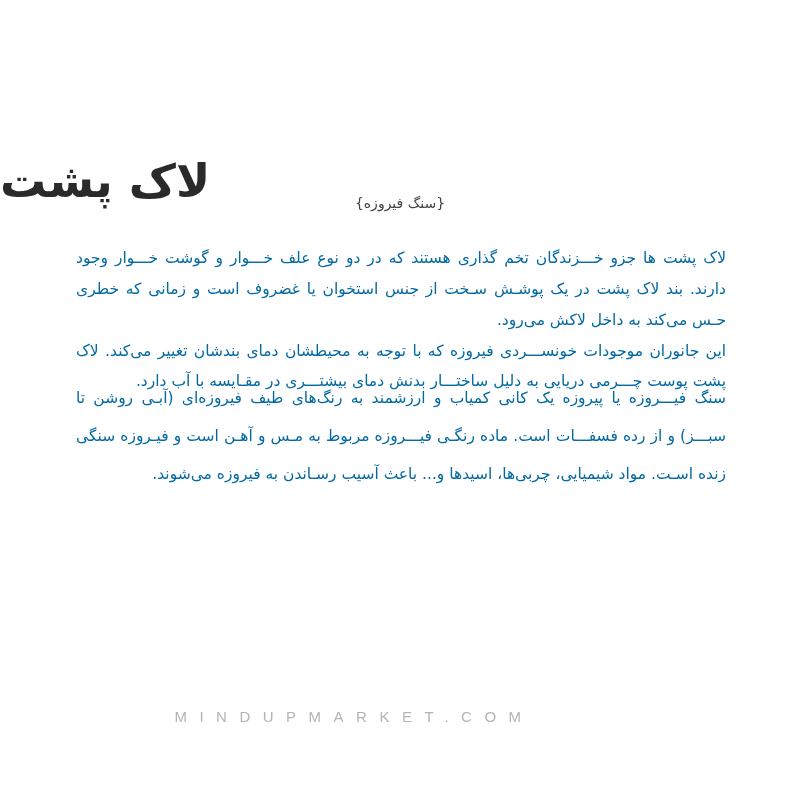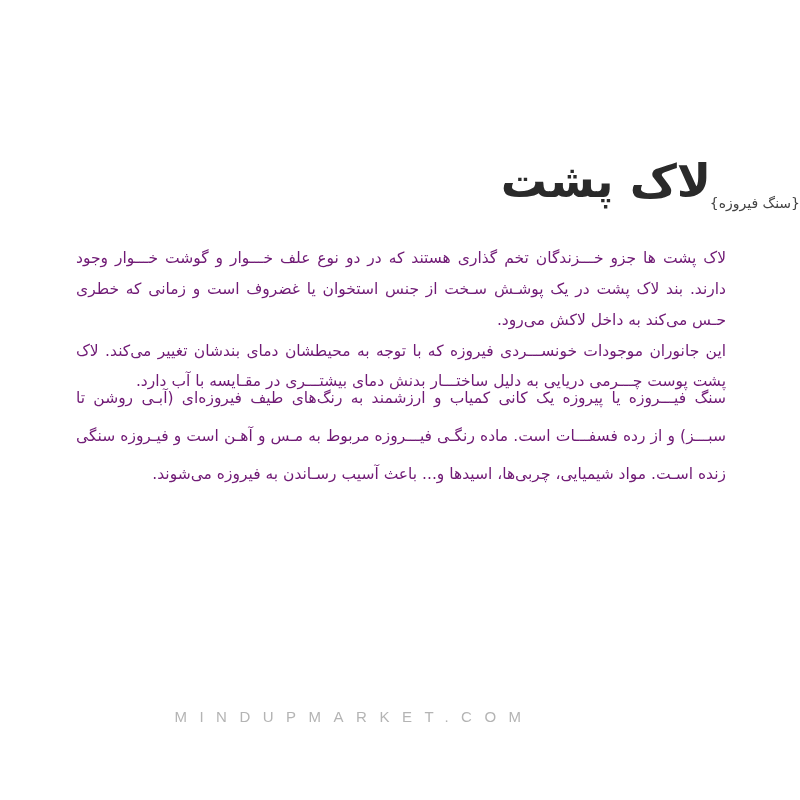--- a/index.html
+++ b/index.html
@@ -13,46 +13,47 @@
       position: relative;
       overflow: hidden;
       font-family: "DejaVu Sans", sans-serif;
       color: #2b2b2b;
     }
     .page-title {
       position: absolute;
       top: 118px;
       left: 0;
       width: 711px;
-      text-align: right;
+      text-align: left;
       font-size: 46px;
       font-weight: bold;
       color: #2a2a2a;
       line-height: 64px;
       direction: rtl;
     }
     .page-subtitle {
       position: absolute;
       top: 192px;
       left: 0;
       width: 800px;
+      text-align: center;
       font-size: 14px;
       color: #444444;
       line-height: 22px;
       direction: rtl;
     }
     .body-block {
       position: absolute;
       left: 76px;
       width: 650px;
       direction: rtl;
       text-align: justify;
       text-align-last: right;
       font-size: 15.5px;
-      color: #701a75;
+      color: #0369a1;
     }
     .block-1 {
       top: 243px;
       line-height: 31px;
     }
     .block-2 {
       top: 336px;
       line-height: 30px;
     }
     .block-3 {

